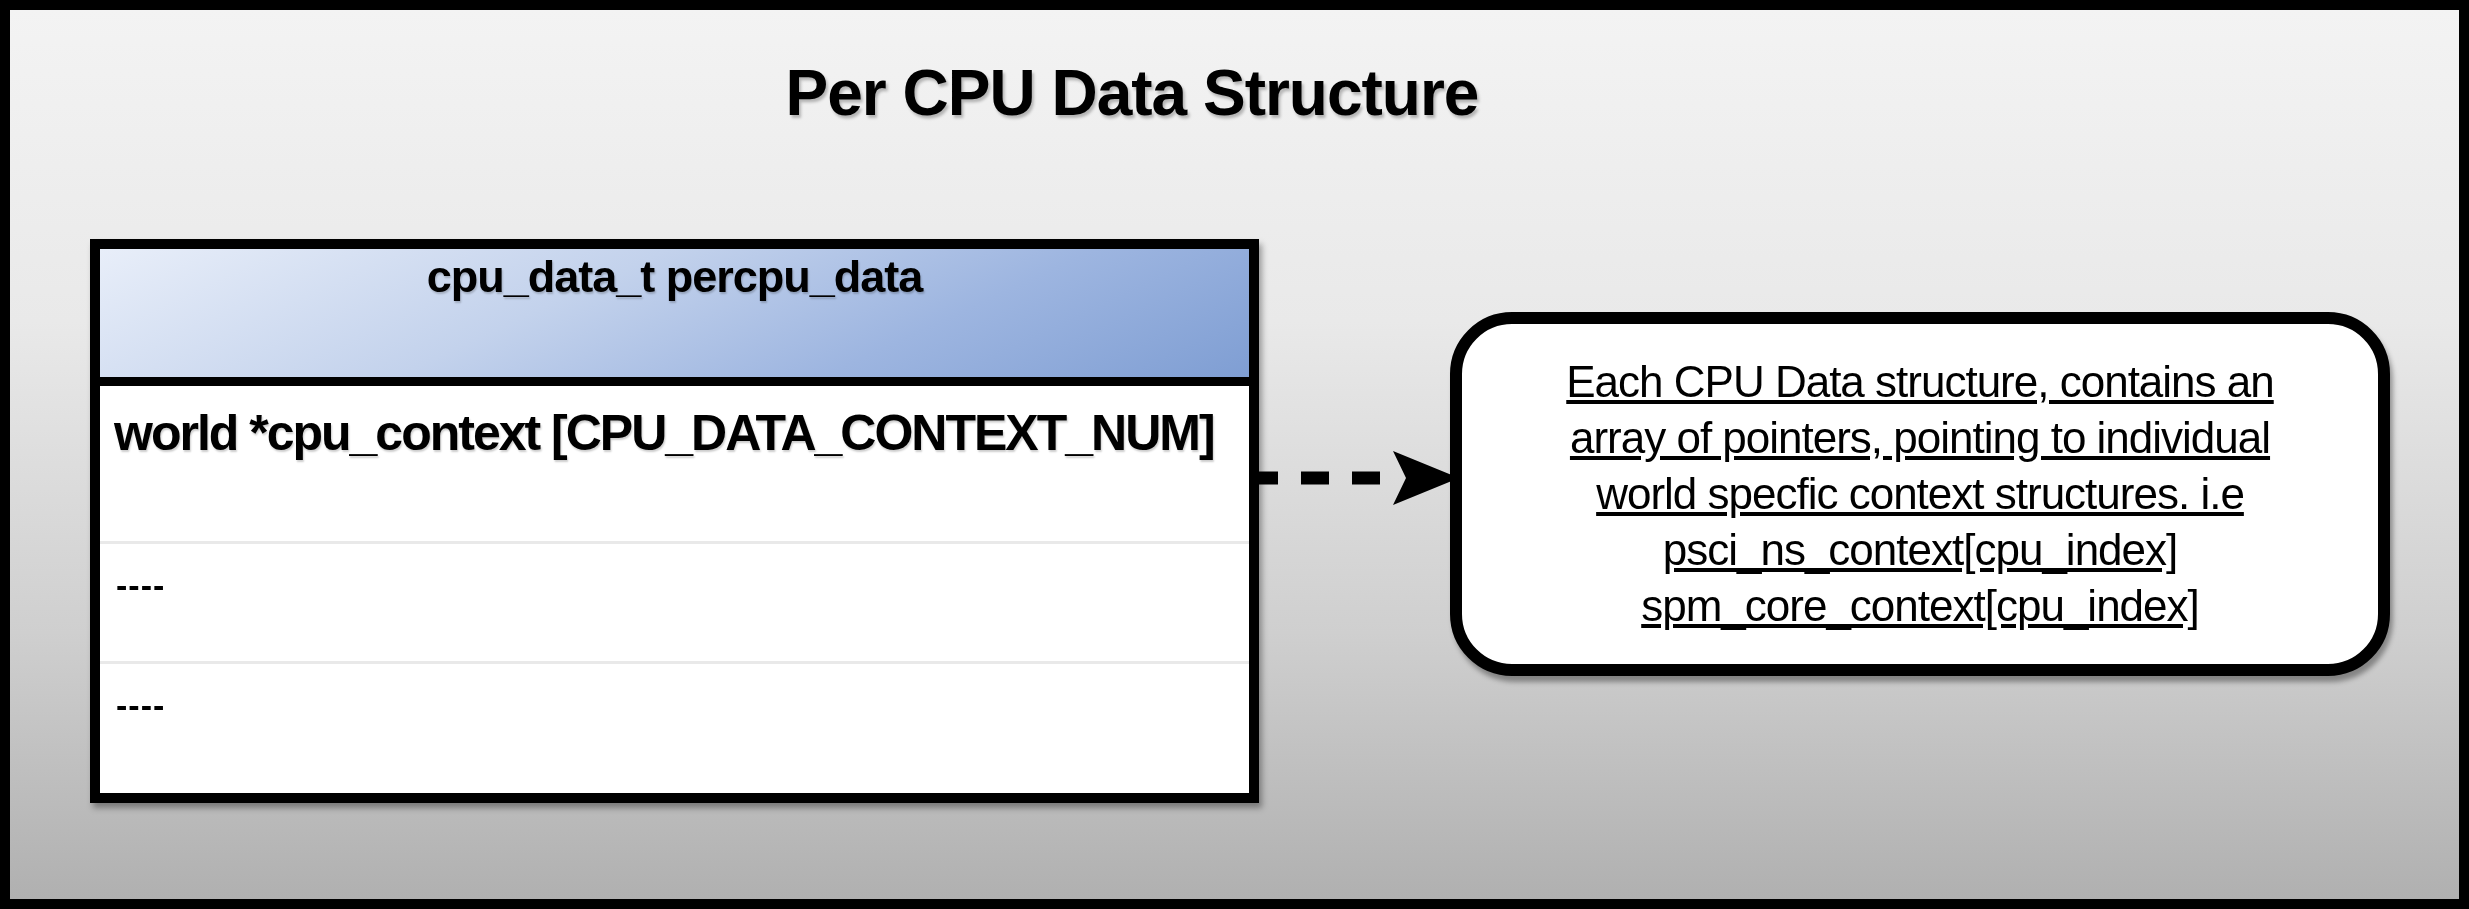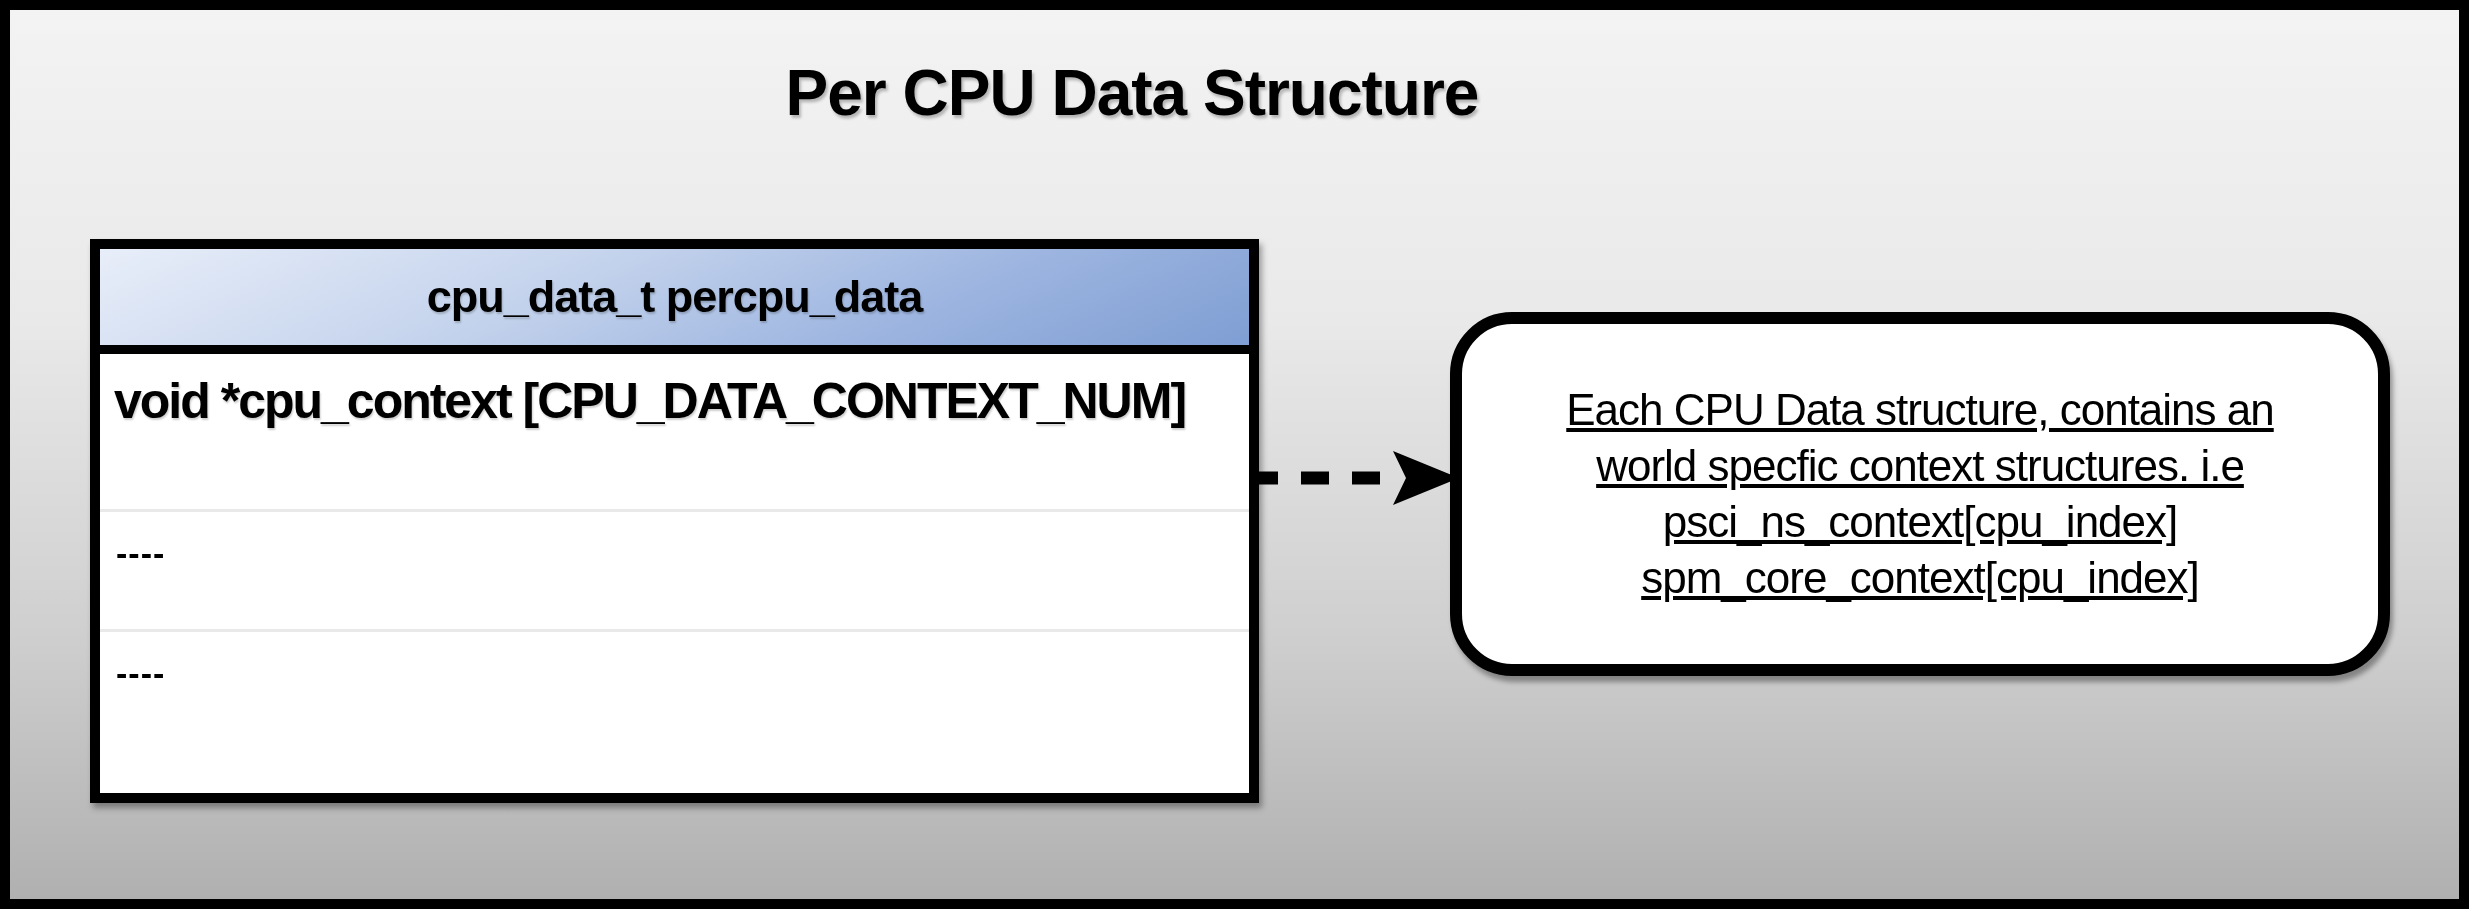--- a/index.html
+++ b/index.html
@@ -40,26 +40,26 @@
     left: 80px;
     top: 229px;
     width: 1149px;
     height: 544px;
     box-sizing: content-box;
     border: 10px solid #000;
     background: #ffffff;
     box-shadow: 3px 5px 6px rgba(0,0,0,0.35);
   }
   .struct-header {
-    height: 105px;
+    height: 137px;
     box-sizing: border-box;
     border-bottom: 9px solid #000;
     background: linear-gradient(155deg, #e8eef9 0%, #c3d2ec 40%, #9db5e0 70%, #7f9ed3 100%);
     display: flex;
-    flex-direction: column;
+    flex-direction: row;
     justify-content: center;
     text-align: center;
     font-weight: bold;
     font-size: 45px;
     line-height: 56px;
     letter-spacing: -1px;
     text-shadow: 1px 2px 2px rgba(0,0,0,0.2);
   }
   .struct-row {
     box-sizing: border-box;
@@ -129,35 +129,36 @@
 
   <div class="title-wrap">
     <span class="title">Per CPU Data Structure</span>
   </div>
 
   <div class="struct-table">
     <div class="struct-header">
       <span>cpu_data_t percpu_data</span>
     </div>
     <div class="struct-row row-0">
-      <span>void *cpu_context [CPU_DATA_CONTEXT_NUM]</span>
+      <span>world *cpu_context [CPU_DATA_CONTEXT_NUM]</span>
     </div>
     <div class="struct-row row-1">
       <span>----</span>
     </div>
     <div class="struct-row row-2">
       <span>----</span>
     </div>
   </div>
 
   <svg class="arrow-svg" viewBox="0 0 215 60" xmlns="http://www.w3.org/2000/svg" aria-hidden="true">
     <line x1="3" y1="30" x2="152" y2="30" stroke="#000" stroke-width="13" stroke-dasharray="28 23"></line>
     <polygon points="146,3 212,30 146,57 159,30" fill="#000"></polygon>
   </svg>
 
   <div class="callout">
     <div>Each CPU Data structure, contains an</div>
+    <div>array of pointers, pointing to individual</div>
     <div>world specfic context structures. i.e</div>
     <div>psci_ns_context[cpu_index]</div>
     <div>spm_core_context[cpu_index]</div>
   </div>
 
 </div>
 
 </body></html>

